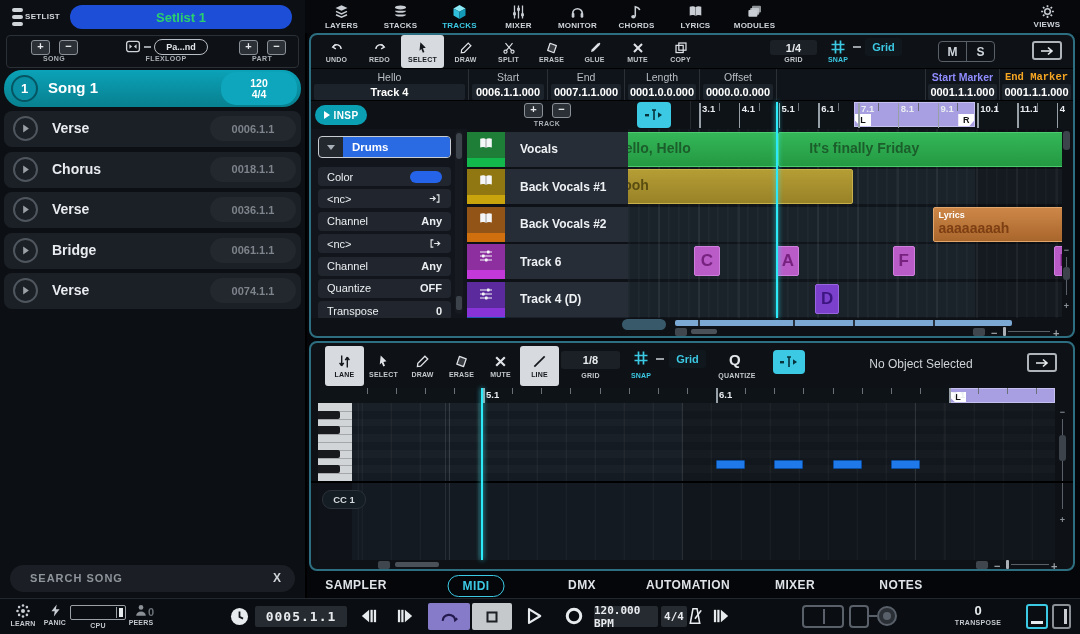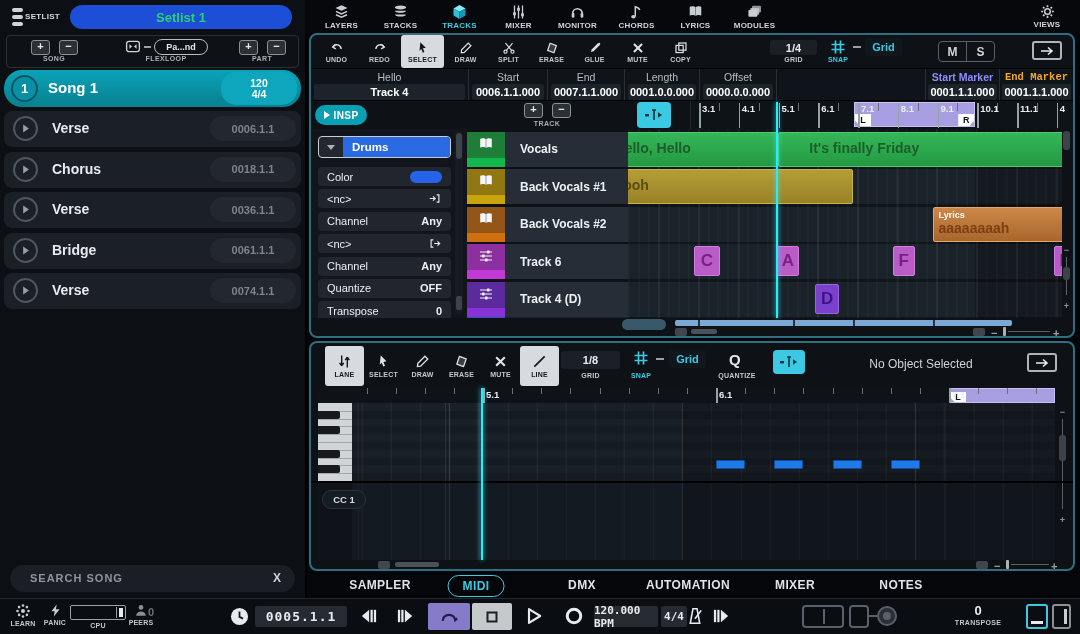--- a/index.html
+++ b/index.html
@@ -989,21 +989,21 @@
       <div class="zm-handle" style="left:695px;top:0;"></div>
       <div class="zm-line" style="left:700px;top:4px;width:38px;"></div>
       <div class="zm-plus" style="left:740px;top:2px;">+</div>
     </div>
 
     <div class="playhead" id="midi-playhead" style="left: 169.67px; top: 45px; height: 172px;"></div>
   </div>
 
   <div id="tabs-row">
     <div id="tabs">
-        <div class="btab" style="left: 71px; text-align: right;">SAMPLER</div>
+        <div class="btab" style="left: 47px; text-align: right;">SAMPLER</div>
         <div class="btab active" style="left: 167px;">MIDI</div>
         <div class="btab" style="left: 273px;">DMX</div>
         <div class="btab" style="left: 379px;">AUTOMATION</div>
         <div class="btab" style="left: 486px;">MIXER</div>
         <div class="btab" style="left: 592px;">NOTES</div>
       </div>
   </div>
 
   <div id="transport">
     <div class="tr-item" style="left:8px;top:4px;width:30px;">

